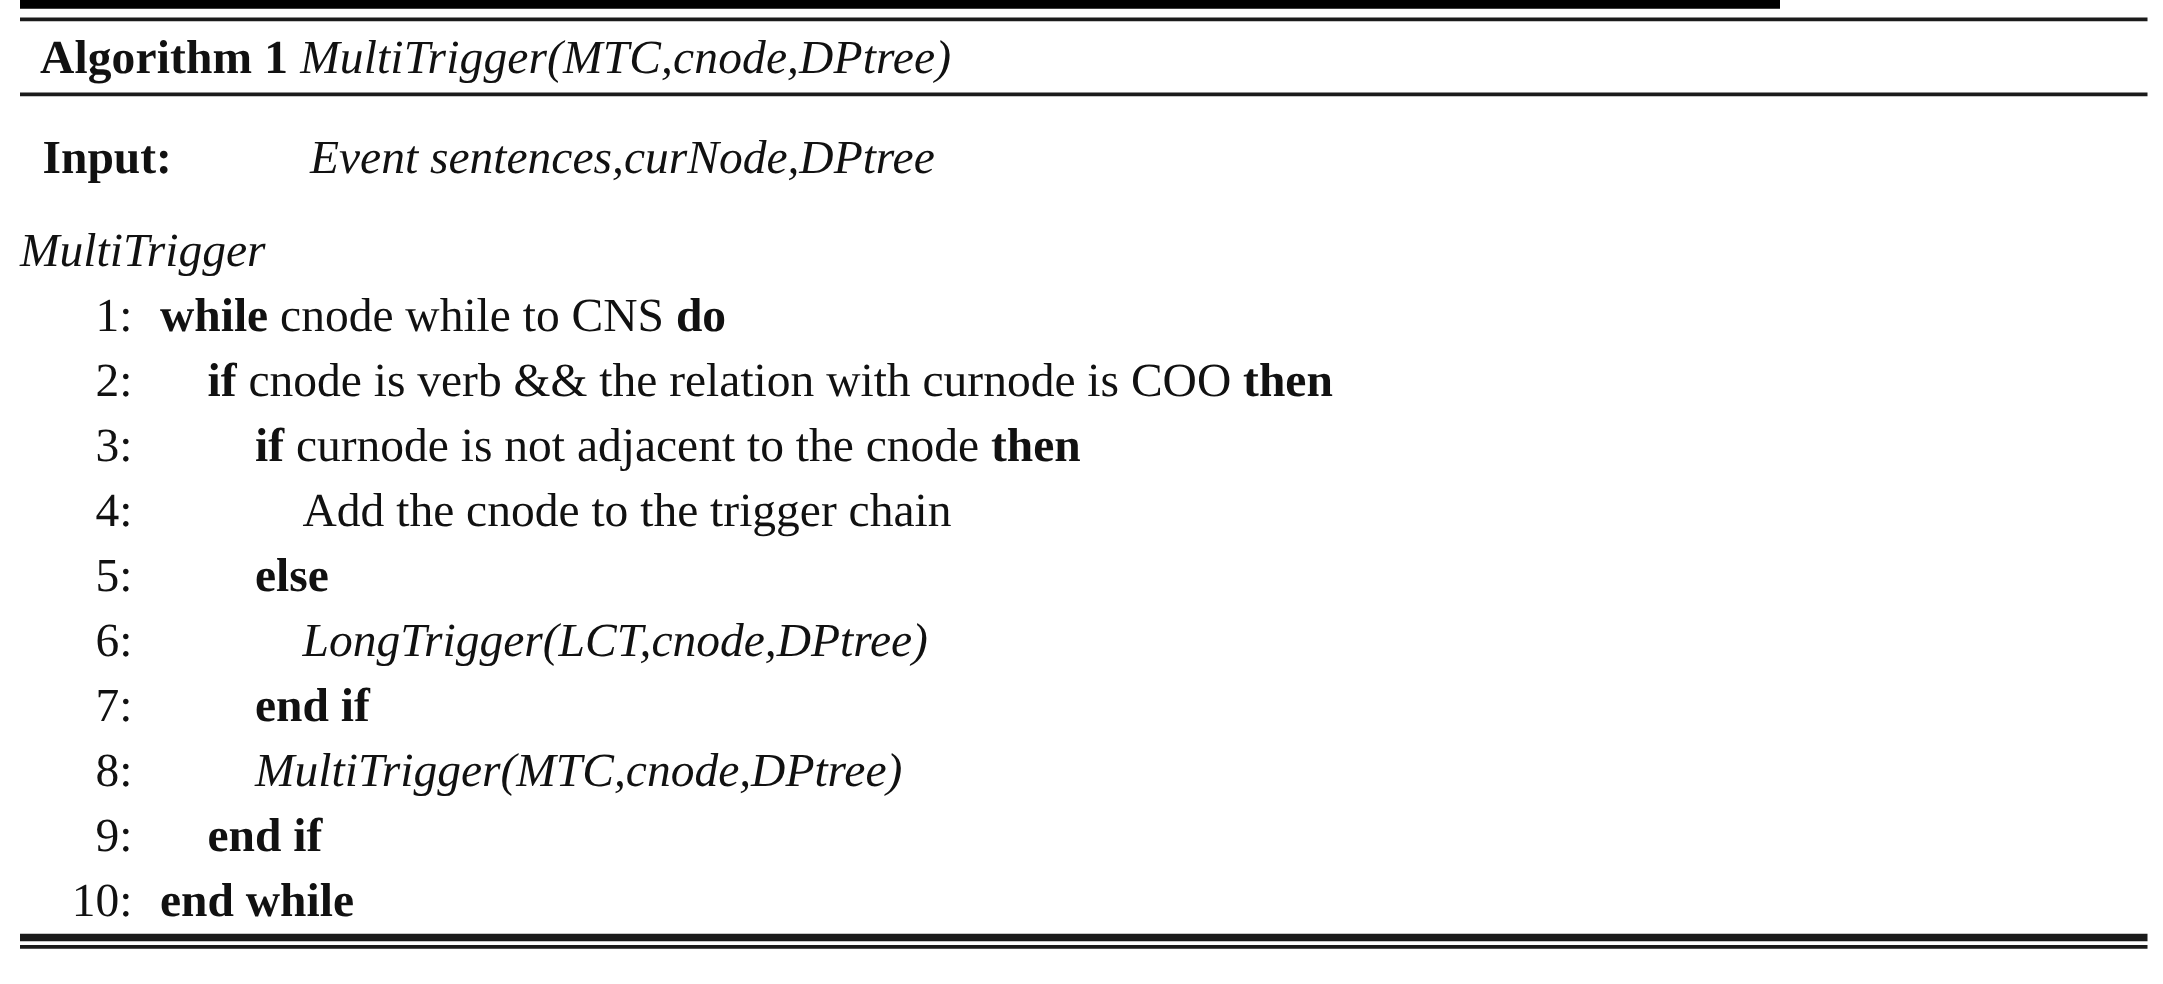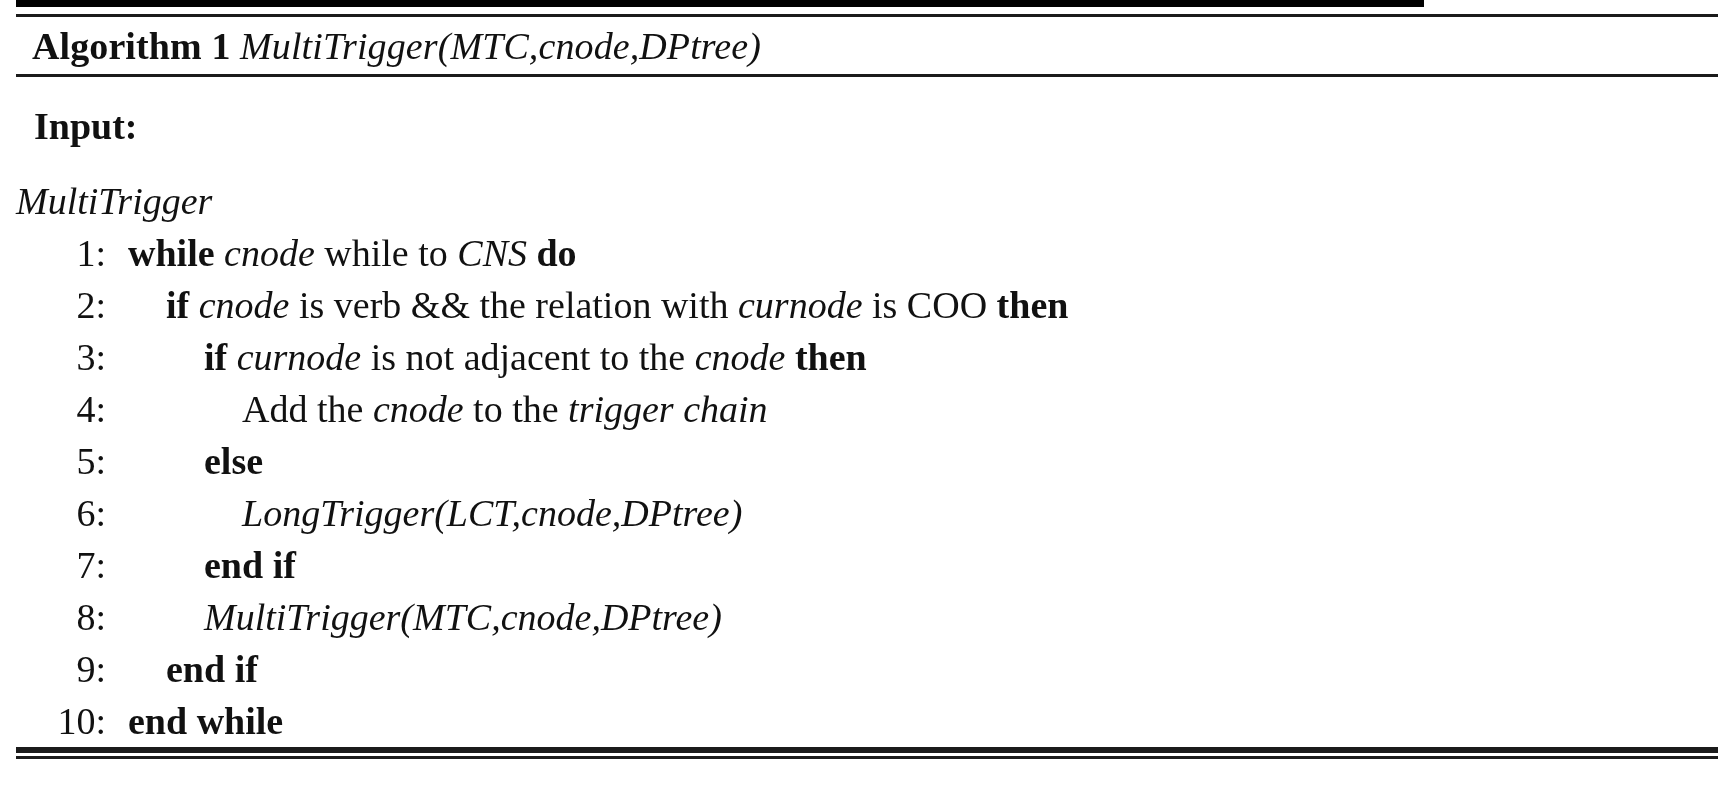--- a/index.html
+++ b/index.html
@@ -108,21 +108,21 @@
     font-style: normal;
   }
   .line-txt { flex: 1 1 auto; }
 
   .ind-0 { padding-left: 0px; }
   .ind-1 { padding-left: 38px; }
   .ind-2 { padding-left: 76px; }
   .ind-3 { padding-left: 114px; }
 
   .kw   { font-weight: bold; font-style: normal; }
-  .var  { font-style: italic; font-weight: normal; }
+  .var  { font-weight: normal; }
   .plain{ font-style: normal; font-weight: normal; }
   .call { font-style: italic; font-weight: normal; }
 </style>
 </head>
 <body>
 
 <div class="algo-figure">
 
   <div class="top-clip-rule"></div>
   <div class="top-clip-ghost"></div>
@@ -133,20 +133,21 @@
 
     <div class="algo-title">
       <span class="kw">Algorithm</span><span class="plain">&nbsp;</span><span class="num">1</span><span class="plain">&nbsp;</span><span class="sig">MultiTrigger(MTC,cnode,DPtree)</span>
     </div>
 
     <div class="rule rule-thin"></div>
 
     <div>
       <div class="io-row">
         <div class="io-label">Input:</div>
+        <div class="io-value">Event sentences,curNode,DPtree</div>
       </div>
       <div class="io-row">
         <div class="io-value">MultiTrigger</div>
       </div>
     </div>
 
     <div id="algo-lines">
         <div class="line-row">
           <div class="line-no">1:</div>
           <div class="line-txt ind-0"><span class="kw">while</span><span class="plain"> </span><span class="var">cnode</span><span class="plain"> while to </span><span class="var">CNS</span><span class="plain"> </span><span class="kw">do</span></div>

